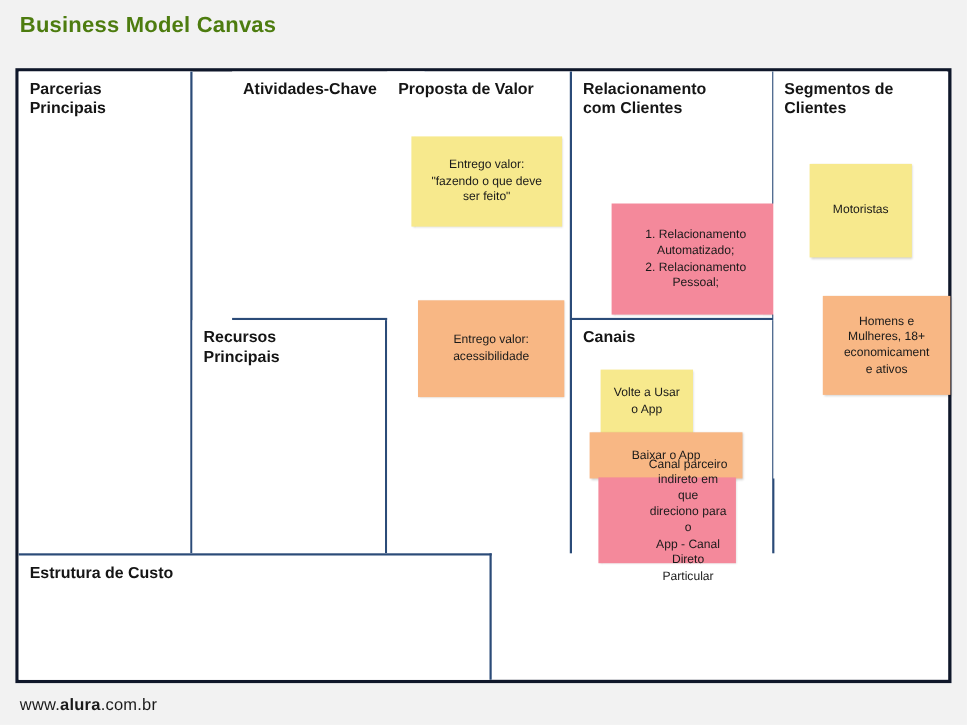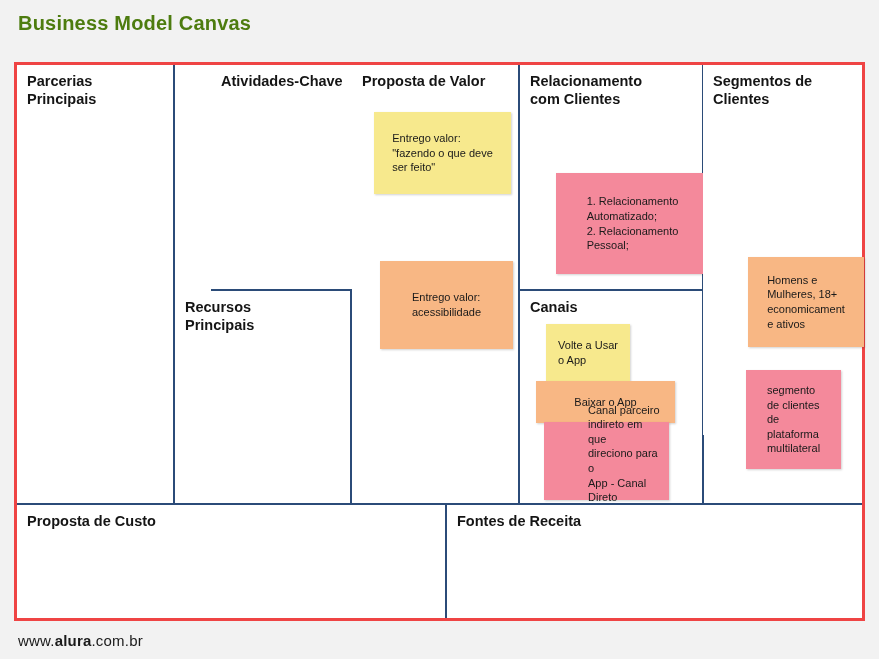--- a/index.html
+++ b/index.html
@@ -27,21 +27,21 @@
     white-space: nowrap;
   }
 
   
   #canvas-frame {
     position: absolute;
     left: 14px;
     top: 62px;
     width: 851px;
     height: 559px;
-    border: 3px solid #ef4444;
+    border: 3px solid #0f172a;
     background: #ffffff;
     box-sizing: border-box;
   }
 
   
   .block {
     position: absolute;
     box-sizing: border-box;
     background: #ffffff;
   }
@@ -60,26 +60,28 @@
     white-space: pre-line;
   }
 
   
   .note {
     position: absolute;
     box-sizing: border-box;
     display: flex;
     align-items: center;
     justify-content: center;
+    text-align: center;
     font-size: 11px;
     line-height: 1.32;
     color: #1a1a1a;
     white-space: pre-line;
     padding: 4px 6px;
     box-shadow: 1px 1px 2px rgba(0,0,0,0.18);
+    margin-top: 12px;
   }
   .note-yellow  { background: #f7e98d; }
   .note-orange  { background: #f8b784; }
   .note-pink    { background: #f4899b; }
 
   
   #footer-url {
     position: absolute;
     left: 18px;
     top: 632px;
@@ -143,36 +145,29 @@
 indireto em que
 direciono para o
 App - Canal
 Direto Particular</div>
   </div>
 
   <div class="block" style="left:686px; top:0; width:158px; height:370px;">
     <div class="block-title">Segmentos de
 Clientes</div>
 
+    <div class="note note-yellow" style="left:33px; top:72px; width:93px; height:85px;">Motoristas</div>
 
     <div class="note note-orange" style="left:45px; top:192px; width:116px; height:90px;">Homens e
 Mulheres, 18+
 economicament
 e ativos</div>
 
-    <div class="note note-pink" style="left:43px; top:305px; width:95px; height:99px;">segmento
-de clientes
-de
-plataforma
-multilateral</div>
   </div>
 
   <div class="block bl-t bl-r" style="left:0; top:438px; width:430px; height:115px;">
-    <div class="block-title">Proposta de Custo</div>
+    <div class="block-title">Estrutura de Custo</div>
   </div>
 
-  <div class="block bl-t" style="left:430px; top:438px; width:415px; height:115px;">
-    <div class="block-title">Fontes de Receita</div>
-  </div>
 
 </div>
 
 <div id="footer-url"><span>www.</span><b>alura</b><span>.com.br</span></div>
 
 </body></html>

